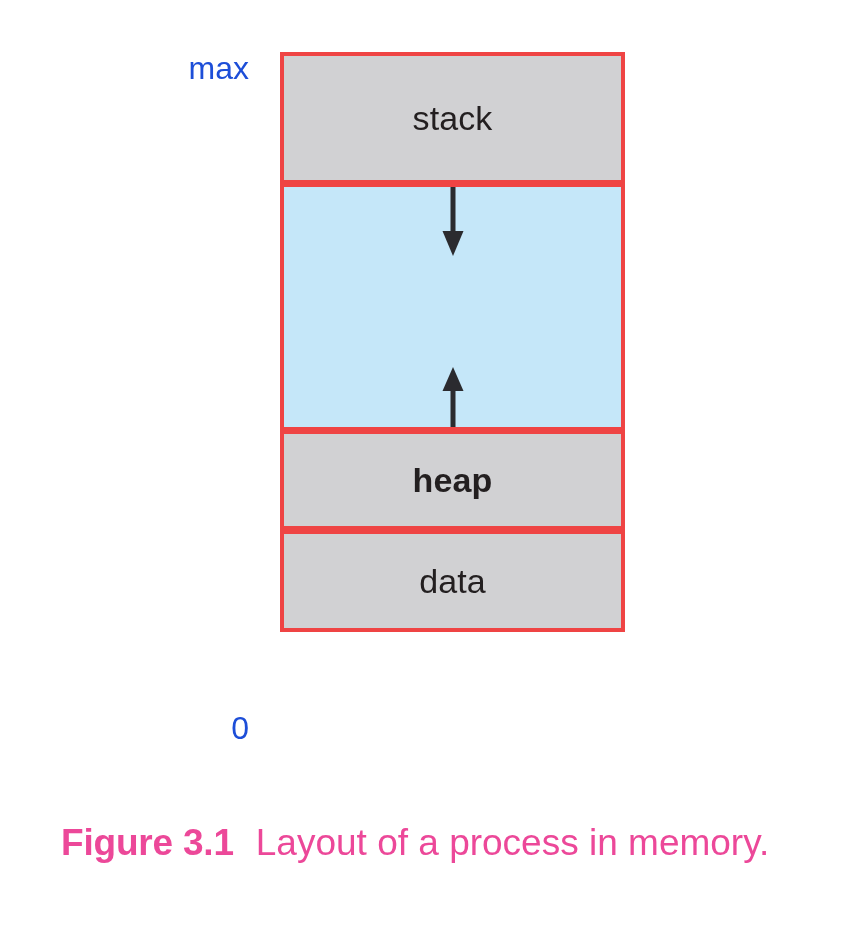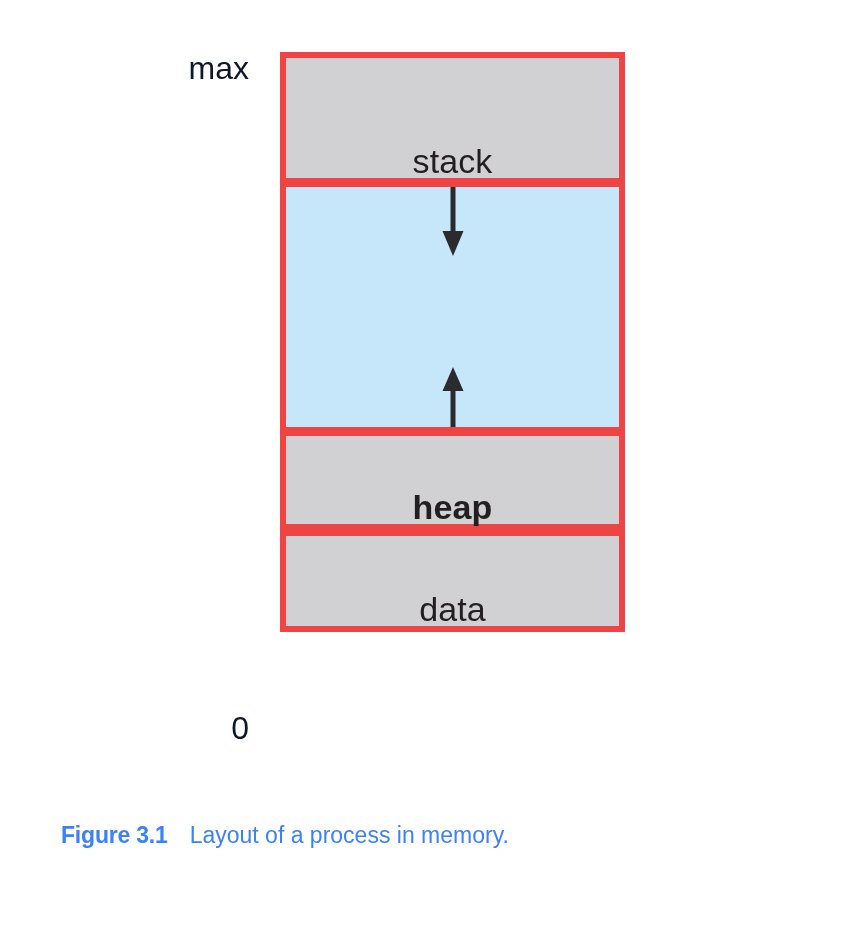--- a/index.html
+++ b/index.html
@@ -32,23 +32,23 @@
     width: 345px;
     height: 690px;
     box-sizing: border-box;
   }
 
   .seg {
     position: absolute;
     left: 0;
     width: 345px;
     box-sizing: border-box;
-    border: 6px solid #ef4444;
+    border: 4px solid #ef4444;
     display: flex;
-    align-items: flex-end;
+    align-items: center;
     justify-content: center;
   }
 
   .seg-label {
     font-size: 34px;
     line-height: 1;
     color: #231f20;
     letter-spacing: 0.1px;
     white-space: nowrap;
   }
@@ -69,36 +69,36 @@
   .arrow svg { display: block; }
 
   .arrow-down { top: 0px; }
   .arrow-up   { bottom: 0px; }
 
   
   .axis-label {
     position: absolute;
     font-size: 32px;
     line-height: 1;
-    color: #0f172a;
+    color: #1d4ed8;
     text-align: right;
     white-space: nowrap;
   }
   .axis-label-max { right: 598px; top: 52px; }
   .axis-label-zero { right: 598px; top: 712px; }
 
   
   .caption {
     position: absolute;
     left: 61px;
     top: 822px;
     width: 740px;
-    font-size: 23px;
+    font-size: 37px;
     line-height: 1.15;
-    color: #3b82f6;
+    color: #ec4899;
     white-space: nowrap;
   }
   .caption-figno {
     font-weight: bold;
     letter-spacing: -0.2px;
   }
   .caption-gap { display: inline-block; width: 22px; }
   .caption-text { font-weight: normal; }
 </style>
 </head>

